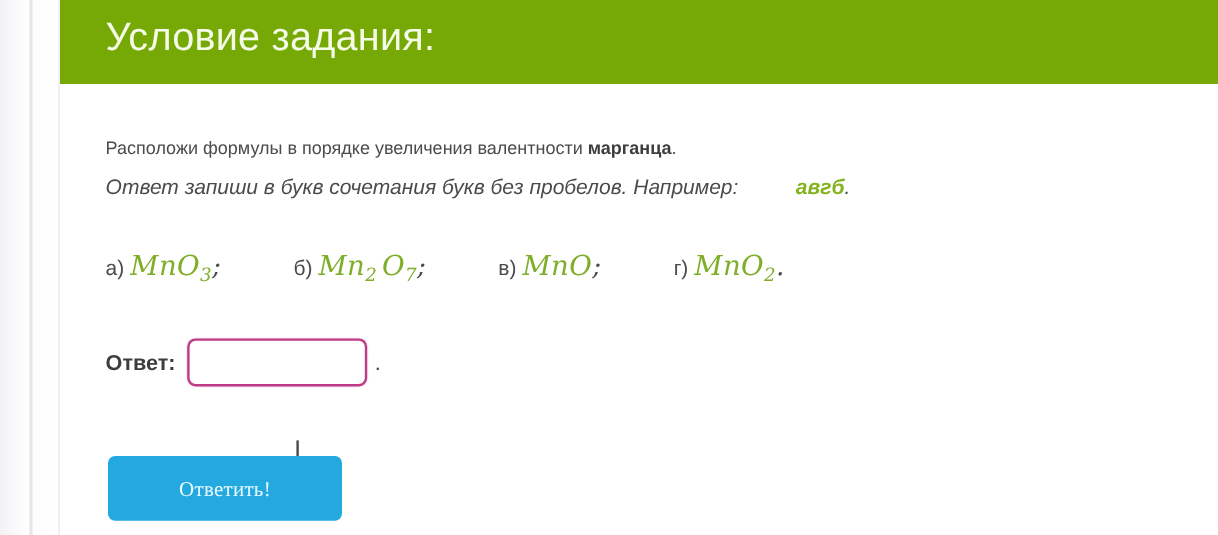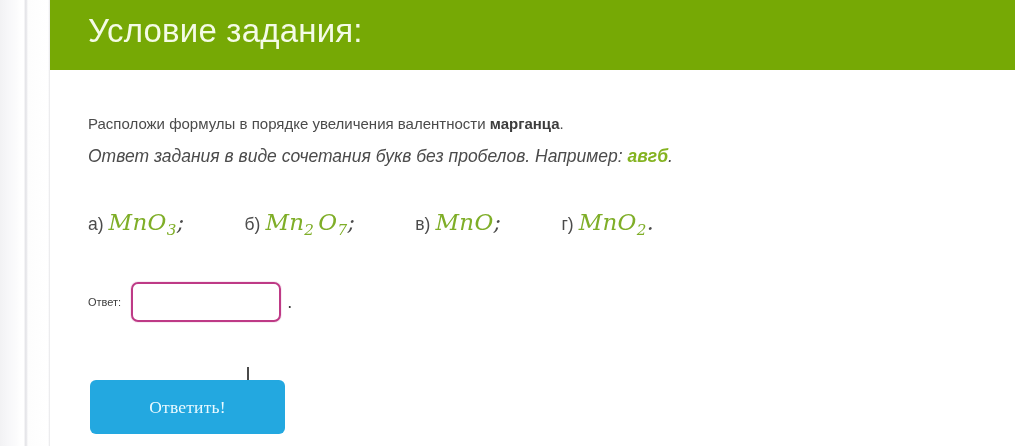--- a/index.html
+++ b/index.html
@@ -81,20 +81,21 @@
     font-size: 17.5px;
     line-height: 32px;
     font-style: italic;
     color: #4b4b4b;
     white-space: nowrap;
   }
   .prompt-line2 .example {
     font-weight: bold;
     font-style: italic;
     color: #84b320;
+    margin-left: 43px;
   }
 
   
   .formula-row {
     position: absolute;
     left: 38px; top: 139px;
     height: 40px;
     white-space: nowrap;
   }
   .formula-item {
@@ -136,22 +137,22 @@
 
   
   .answer-row {
     position: absolute;
     left: 38px; top: 210px;
     height: 44px;
     display: flex;
     align-items: center;
   }
   .answer-label {
-    font-size: 11px;
-    font-weight: normal;
+    font-size: 18px;
+    font-weight: bold;
     color: #3d3d3d;
     margin-right: 10px;
     text-align: center;
   }
   .answer-input {
     width: 150px;
     height: 40px;
     border: 2px solid #be3a86;
     border-radius: 7px;
     background: #ffffff;
@@ -201,21 +202,21 @@
     <div class="card-header-title">Условие задания:</div>
   </div>
 
   <div class="card-body">
 
     <div class="prompt">
       <span>Расположи формулы в порядке увеличения валентности </span><span class="b">марганца</span><span>.</span>
     </div>
 
     <div class="prompt-line2">
-      <span>Ответ задания в виде сочетания букв без пробелов. Например: </span><span class="example">авгб</span><span>.</span>
+      <span>Ответ запиши в букв сочетания букв без пробелов. Например: </span><span class="example">авгб</span><span>.</span>
     </div>
 
     <div class="formula-row">
 
       <span class="formula-item">
         <span class="letter">а)</span><span class="formula"><span>Mn</span><span>O</span><sub>3</sub></span><span class="punct">;</span>
       </span>
 
       <span class="formula-item">
         <span class="letter">б)</span><span class="formula"><span>Mn</span><sub>2</sub><span class="gap"></span><span>O</span><sub>7</sub></span><span class="punct">;</span>

